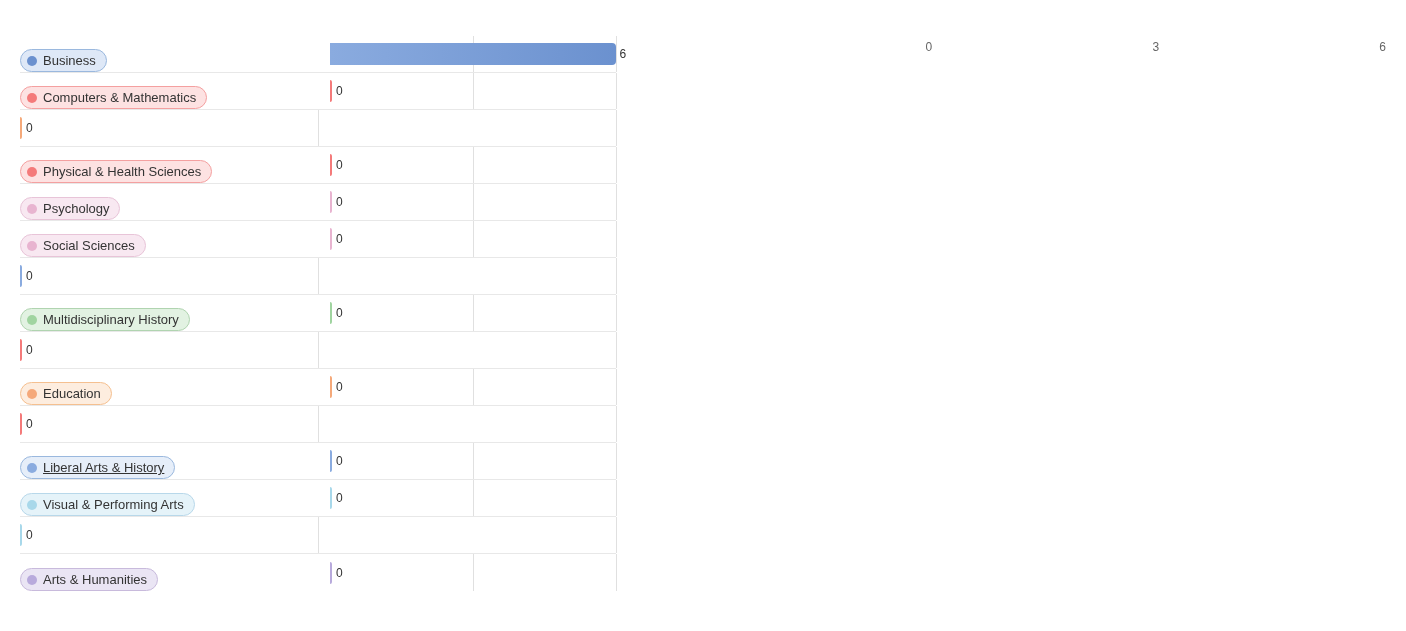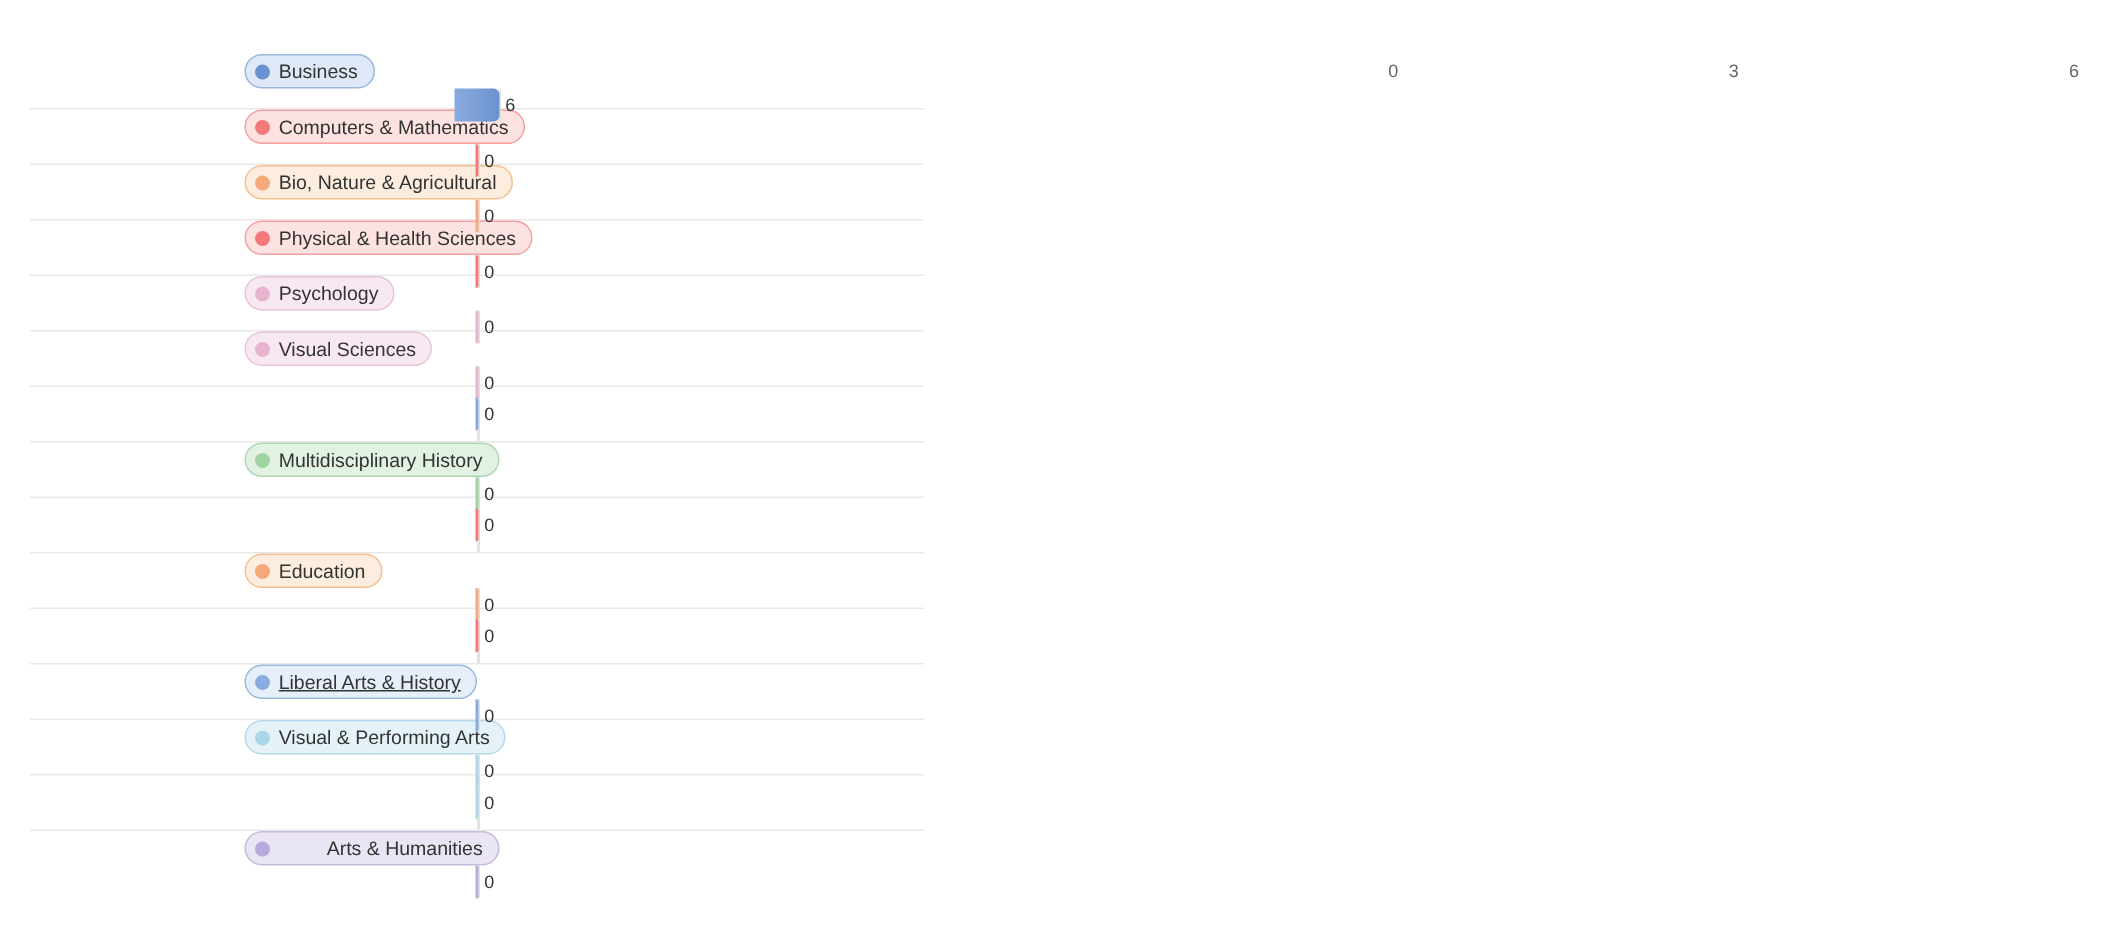--- a/index.html
+++ b/index.html
@@ -33,24 +33,23 @@
       font-style: italic;
     }
     .chart-area {
       display: flex;
       width: 100%;
       position: relative;
     }
     
     .row {
       display: flex;
-      align-items: center;
+      align-items: flex-end;
       height: 37px;
       border-bottom: 1px solid #e8e8e8;
-      flex-direction: column;
     }
     .row:last-child { border-bottom: none; }
     .row-label {
       width: 310px;
       flex-shrink: 0;
       display: flex;
       align-items: center;
       padding-right: 8px;
     }
     .label-pill {
@@ -133,26 +132,20 @@
               <div style="position: absolute; left: 0%; top: 0px; bottom: 0px; width: 1px; background: transparent;"></div>
               <div style="position: absolute; left: 50%; top: 0px; bottom: 0px; width: 1px; background: rgb(224, 224, 224);"></div>
               <div style="position: absolute; left: 100%; top: 0px; bottom: 0px; width: 1px; background: rgb(224, 224, 224);"></div>
             </div>
             <div class="bar" style="width: 2px; min-width: 2px; height: 22px; border-radius: 0px 4px 4px 0px; background: rgb(244, 122, 122); position: relative; z-index: 1;">
               <span class="bar-value" style="position: absolute; left: calc(100% + 4px); top: 50%; transform: translateY(-50%); font-size: 12px; color: rgb(51, 51, 51);">0</span>
             </div>
           </div>
         </div>
         <div class="row">
-          <div class="row-label">
-            <span class="label-pill" style="background: rgba(250, 195, 150, 0.3); border-color: rgb(245, 192, 144);">
-              <span class="label-dot" style="background: rgb(245, 169, 122);"></span>
-              <span>Bio, Nature &amp; Agricultural</span>
-            </span>
-          </div>
           <div class="row-bar-container" style="position: relative;">
             <div style="position: absolute; inset: 0px; display: flex; pointer-events: none;">
               <div style="position: absolute; left: 0%; top: 0px; bottom: 0px; width: 1px; background: transparent;"></div>
               <div style="position: absolute; left: 50%; top: 0px; bottom: 0px; width: 1px; background: rgb(224, 224, 224);"></div>
               <div style="position: absolute; left: 100%; top: 0px; bottom: 0px; width: 1px; background: rgb(224, 224, 224);"></div>
             </div>
             <div class="bar" style="width: 2px; min-width: 2px; height: 22px; border-radius: 0px 4px 4px 0px; background: rgb(245, 169, 122); position: relative; z-index: 1;">
               <span class="bar-value" style="position: absolute; left: calc(100% + 4px); top: 50%; transform: translateY(-50%); font-size: 12px; color: rgb(51, 51, 51);">0</span>
             </div>
           </div>
@@ -190,21 +183,21 @@
             </div>
             <div class="bar" style="width: 2px; min-width: 2px; height: 22px; border-radius: 0px 4px 4px 0px; background: rgb(232, 180, 208); position: relative; z-index: 1;">
               <span class="bar-value" style="position: absolute; left: calc(100% + 4px); top: 50%; transform: translateY(-50%); font-size: 12px; color: rgb(51, 51, 51);">0</span>
             </div>
           </div>
         </div>
         <div class="row">
           <div class="row-label">
             <span class="label-pill" style="background: rgba(232, 180, 208, 0.3); border-color: rgb(232, 196, 216);">
               <span class="label-dot" style="background: rgb(232, 180, 208);"></span>
-              <span>Visual Sciences</span>
+              <span>Social Sciences</span>
             </span>
           </div>
           <div class="row-bar-container" style="position: relative;">
             <div style="position: absolute; inset: 0px; display: flex; pointer-events: none;">
               <div style="position: absolute; left: 0%; top: 0px; bottom: 0px; width: 1px; background: transparent;"></div>
               <div style="position: absolute; left: 50%; top: 0px; bottom: 0px; width: 1px; background: rgb(224, 224, 224);"></div>
               <div style="position: absolute; left: 100%; top: 0px; bottom: 0px; width: 1px; background: rgb(224, 224, 224);"></div>
             </div>
             <div class="bar" style="width: 2px; min-width: 2px; height: 22px; border-radius: 0px 4px 4px 0px; background: rgb(232, 180, 208); position: relative; z-index: 1;">
               <span class="bar-value" style="position: absolute; left: calc(100% + 4px); top: 50%; transform: translateY(-50%); font-size: 12px; color: rgb(51, 51, 51);">0</span>
@@ -326,21 +319,21 @@
               <div style="position: absolute; left: 50%; top: 0px; bottom: 0px; width: 1px; background: rgb(224, 224, 224);"></div>
               <div style="position: absolute; left: 100%; top: 0px; bottom: 0px; width: 1px; background: rgb(224, 224, 224);"></div>
             </div>
             <div class="bar" style="width: 2px; min-width: 2px; height: 22px; border-radius: 0px 4px 4px 0px; background: rgb(168, 216, 234); position: relative; z-index: 1;">
               <span class="bar-value" style="position: absolute; left: calc(100% + 4px); top: 50%; transform: translateY(-50%); font-size: 12px; color: rgb(51, 51, 51);">0</span>
             </div>
           </div>
         </div>
         <div class="row">
           <div class="row-label">
-            <span class="label-pill" style="background: rgba(184, 170, 220, 0.3); border-color: rgb(200, 186, 220); gap: 32px;">
+            <span class="label-pill" style="background: rgba(184, 170, 220, 0.3); border-color: rgb(200, 186, 220);">
               <span class="label-dot" style="background: rgb(184, 170, 220);"></span>
               <span>Arts &amp; Humanities</span>
             </span>
           </div>
           <div class="row-bar-container" style="position: relative;">
             <div style="position: absolute; inset: 0px; display: flex; pointer-events: none;">
               <div style="position: absolute; left: 0%; top: 0px; bottom: 0px; width: 1px; background: transparent;"></div>
               <div style="position: absolute; left: 50%; top: 0px; bottom: 0px; width: 1px; background: rgb(224, 224, 224);"></div>
               <div style="position: absolute; left: 100%; top: 0px; bottom: 0px; width: 1px; background: rgb(224, 224, 224);"></div>
             </div>

